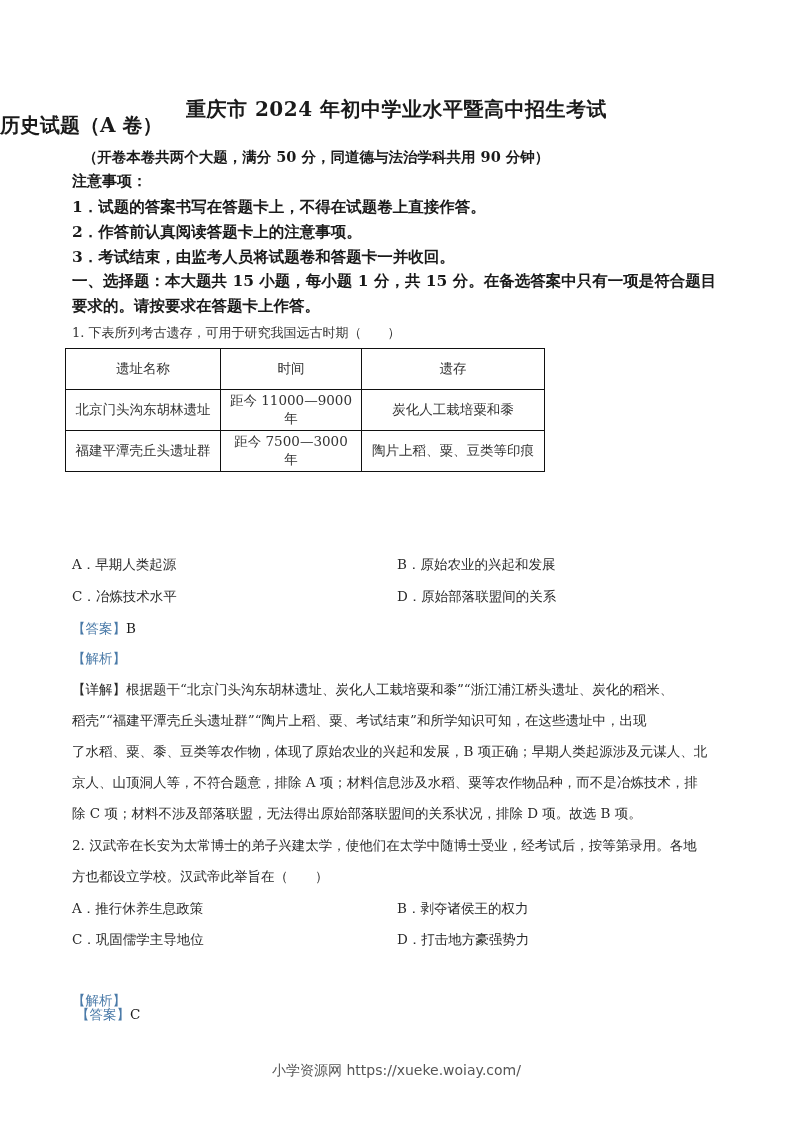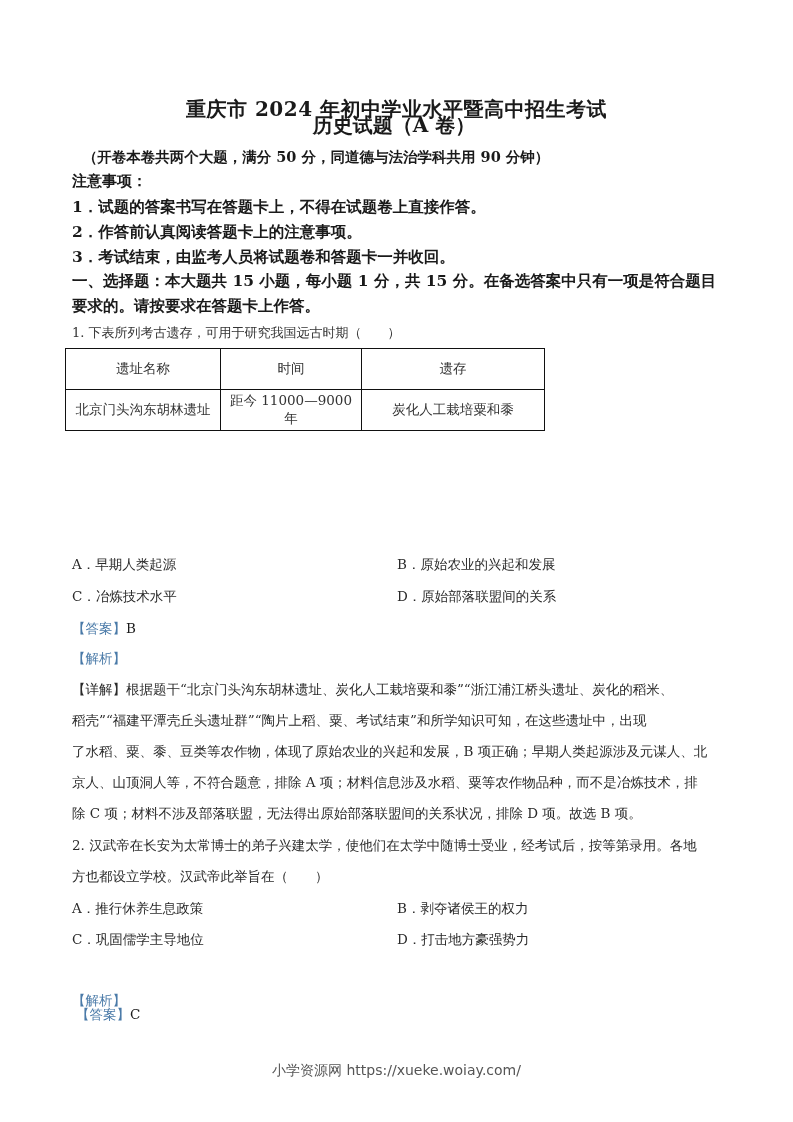--- a/index.html
+++ b/index.html
@@ -7,21 +7,21 @@
       width: 793px; height: 1122px; position: relative; overflow: hidden;
       font-family: "DejaVu Serif", "Liberation Serif", serif;
       color: #1a1a1a;
     }
     .abs { position: absolute; white-space: nowrap; }
     .title {
       left: 0; width: 793px; text-align: center;
       font-weight: bold; font-size: 20px; top: 96px; letter-spacing: 0.5px;
     }
     .subtitle {
-      left: 0; width: 788px; text-align: center;
+      left: 0; width: 788px; text-align: left;
       font-weight: bold; font-size: 20px; top: 112px;
     }
     .subtitle { top: 112px; }
     .note {
       left: 0; width: 632px; text-align: center;
       font-weight: bold; font-size: 14.5px; top: 148px;
     }
     .bold-line { left: 72px; font-weight: bold; font-size: 15.5px; }
     .q-line { left: 72px; font-size: 13.5px; color: #333; }
     .opt { font-size: 13.5px; color: #2a2a2a; }
@@ -63,20 +63,25 @@
       <tr>
     <td style="width:142px;text-align:center;">遗址名称</td>
     <td style="width:128px;">时间</td>
     <td style="width:170px;">遗存</td>
   </tr>
   <tr>
     <td>北京门头沟东胡林遗址</td>
     <td class="num-cell">距今 11000—9000 年</td>
     <td>炭化人工栽培粟和黍</td>
   </tr>
+  <tr>
+    <td>福建平潭壳丘头遗址群</td>
+    <td class="num-cell">距今 7500—3000 年</td>
+    <td>陶片上稻、粟、豆类等印痕</td>
+  </tr>
 </tbody>
   </table>
 
 <div class="abs opt" style="left:72px; top:556px;">A．早期人类起源</div>
 <div class="abs opt" style="left:397px; top:556px;">B．原始农业的兴起和发展</div>
 <div class="abs opt" style="left:72px; top:588px;">C．冶炼技术水平</div>
 <div class="abs opt" style="left:397px; top:588px;">D．原始部落联盟间的关系</div>
 
 <div class="abs tag" style="left:72px; top:620px;">
   <span>【答案】</span><span class="tag-val">B</span>

